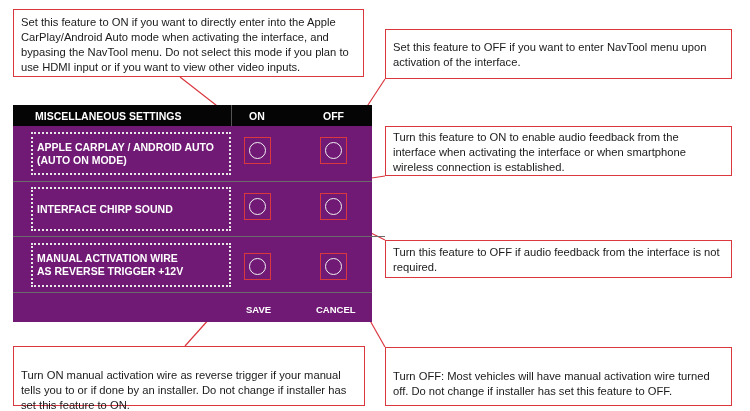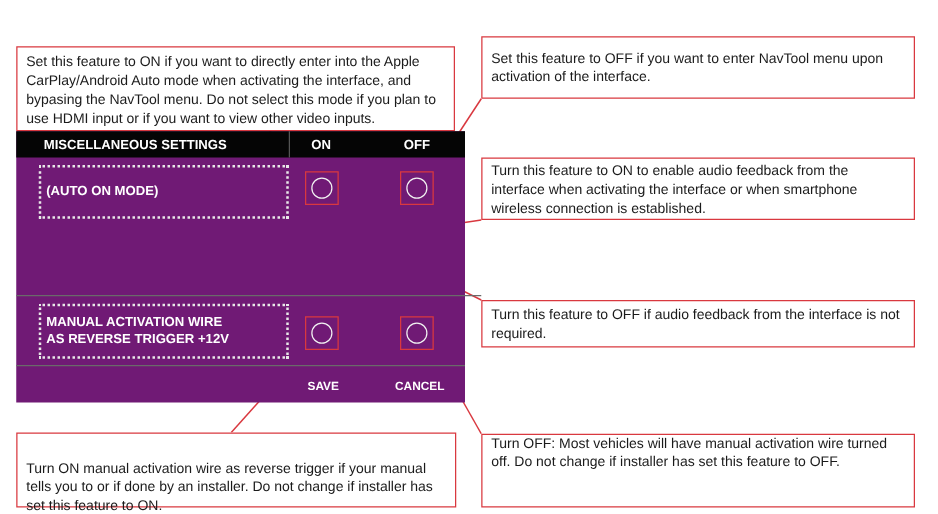--- a/index.html
+++ b/index.html
@@ -27,49 +27,61 @@
   <g stroke="#d9383f" stroke-width="1.2" fill="none">
     <line x1="180" y1="77" x2="257" y2="137"></line>
     <line x1="385" y1="79" x2="347" y2="137"></line>
     <line x1="385" y1="176" x2="271" y2="193"></line>
     <line x1="347" y1="221" x2="385" y2="240"></line>
     <line x1="244" y1="280" x2="185" y2="346"></line>
     <line x1="347" y1="280" x2="385" y2="347"></line>
   </g>
 </svg>
 
-<div class="callout" style="left:13px;top:9px;width:351px;height:68px;margin-top:28px;">Set this feature to ON if you want to directly enter into the Apple CarPlay/Android Auto mode when activating the interface, and bypasing the NavTool menu. Do not select this mode if you plan to use HDMI input or if you want to view other video inputs.</div>
+<div class="callout" style="left:13px;top:9px;width:351px;height:68px;">Set this feature to ON if you want to directly enter into the Apple CarPlay/Android Auto mode when activating the interface, and bypasing the NavTool menu. Do not select this mode if you plan to use HDMI input or if you want to view other video inputs.</div>
 <div class="callout" style="left:385px;top:29px;width:347px;height:50px;padding-top:10px;">Set this feature to OFF if you want to enter NavTool menu upon activation of the interface.</div>
 <div class="callout" style="left:385px;top:126px;width:347px;height:50px;padding-top:3px;">Turn this feature to ON to enable audio feedback from the interface when activating the interface or when smartphone wireless connection is established.</div>
 <div class="callout" style="left:385px;top:240px;width:347px;height:38px;padding-top:4px;">Turn this feature to OFF if audio feedback from the interface is not required.</div>
 <div class="callout" style="left:13px;top:346px;width:352px;height:60px;padding-top:21px;">Turn ON manual activation wire as reverse trigger if your manual tells you to or if done by an installer. Do not change if installer has set this feature to ON.</div>
-<div class="callout" style="left:385px;top:347px;width:347px;height:59px;padding-top:0;">Turn OFF: Most vehicles will have manual activation wire turned off. Do not change if installer has set this feature to OFF.</div>
+<div class="callout" style="left:385px;top:347px;width:347px;height:59px;padding-top:21px;">Turn OFF: Most vehicles will have manual activation wire turned off. Do not change if installer has set this feature to OFF.</div>
 
 <div class="panel">
   <div class="hdr">
     <span class="t" style="left:22px;">MISCELLANEOUS SETTINGS</span>
     <div class="div"></div>
     <span class="t" style="left:236px;">ON</span>
     <span class="t" style="left:310px;">OFF</span>
   </div>
 
   <div class="row" style="top:21px;height:55px;border-top:none;">
     <div class="lbl" style="top:6px;height:43px;">
       <div>
+          <div>APPLE CARPLAY / ANDROID AUTO</div>
       <div>(AUTO ON MODE)</div>
         </div>
     </div>
     <div class="rbox" style="left:231px;top:11px;">
         <div class="c"></div>
       </div>
     <div class="rbox" style="left:307px;top:11px;">
         <div class="c"></div>
       </div>
   </div>
 
+  <div class="row" style="top:76px;height:55px;">
+    <div class="lbl" style="top:5px;height:44px;">
+      <div>INTERFACE CHIRP SOUND</div>
+    </div>
+    <div class="rbox" style="left:231px;top:11px;">
+        <div class="c"></div>
+      </div>
+    <div class="rbox" style="left:307px;top:11px;">
+        <div class="c"></div>
+      </div>
+  </div>
 
   <div class="row" style="top:131px;height:56px;padding-left:13px;">
     <div class="lbl" style="top:6px;height:44px;">
       <div>
           <div>MANUAL ACTIVATION WIRE</div>
       <div>AS REVERSE TRIGGER +12V</div>
         </div>
     </div>
     <div class="rbox" style="left:231px;top:16px;">
         <div class="c"></div>

